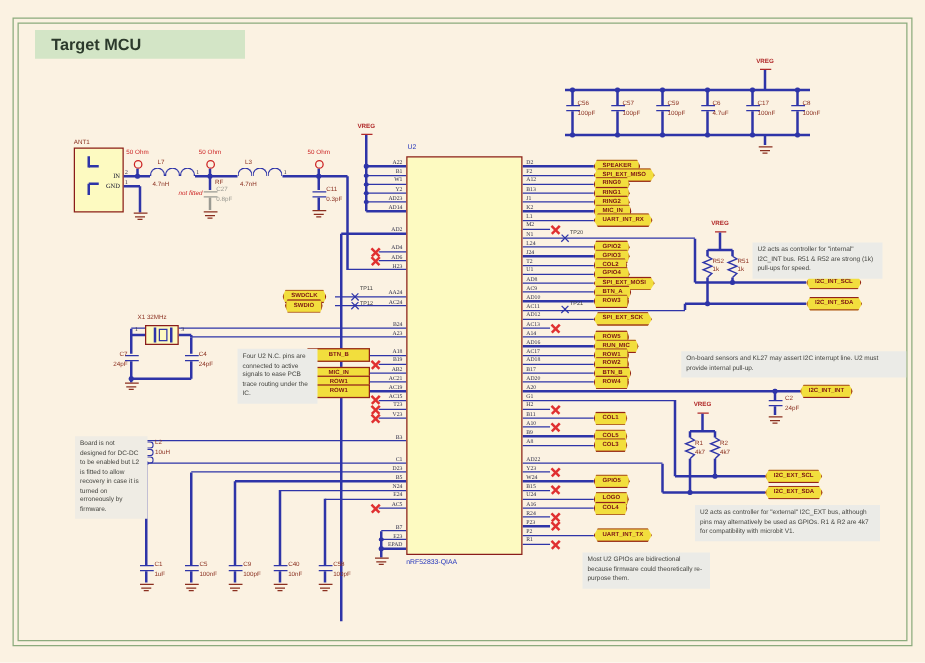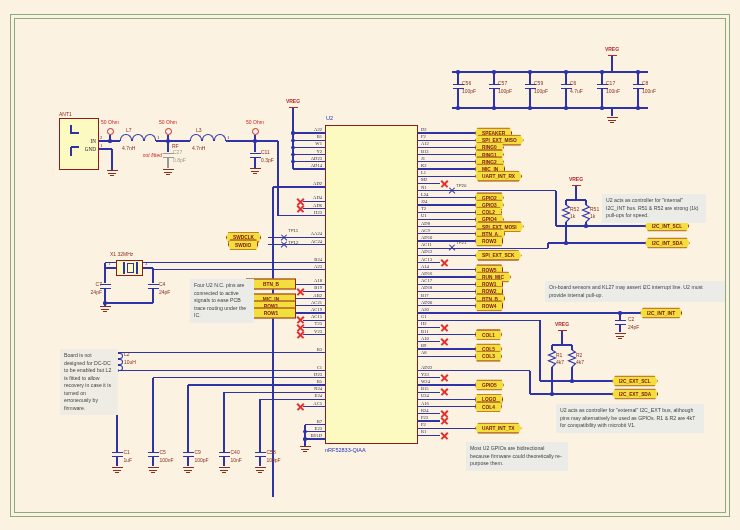--- a/index.html
+++ b/index.html
@@ -49,20 +49,23 @@
   .vreg-t{position:absolute;color:#b12a2a;font-weight:bold;font-size:5px;width:28px;text-align:center;}
   .it{font-style:italic;}
   svg.res{position:absolute;overflow:visible;}
 </style>
 </head>
 <body>
 
 <div id="stage">
   <div class="border-rect" style="left:10px;top:14px;width:718px;height:501px;"></div>
   <div class="border-rect" style="left:14px;top:18px;width:710px;height:493px;"></div>
+  <div id="title-tab">
+    <span>Target MCU</span>
+  </div>
 
   <div id="sch">
       <div class="t pname" style="left: 330px; top: 129.6px; width: 84px; text-align: right;">P0.00/XL1</div>
       <div class="t ball" style="left: 421px; top: 127px; width: 22px; text-align: left;">D2</div>
       <div class="w" style="left: 418px; top: 132.45px; width: 57px; height: 1.1px;"></div>
       <div class="flag" style="left: 475px; top: 133px;">SPEAKER</div>
       <div class="t pname" style="left: 330px; top: 136.8px; width: 84px; text-align: right;">P0.01/XL2</div>
       <div class="t ball" style="left: 421px; top: 134.2px; width: 22px; text-align: left;">F2</div>
       <div class="w" style="left: 418px; top: 139.65px; width: 57px; height: 1.1px;"></div>
       <div class="flag" style="left: 475px; top: 140.2px;">SPI_EXT_MISO</div>

